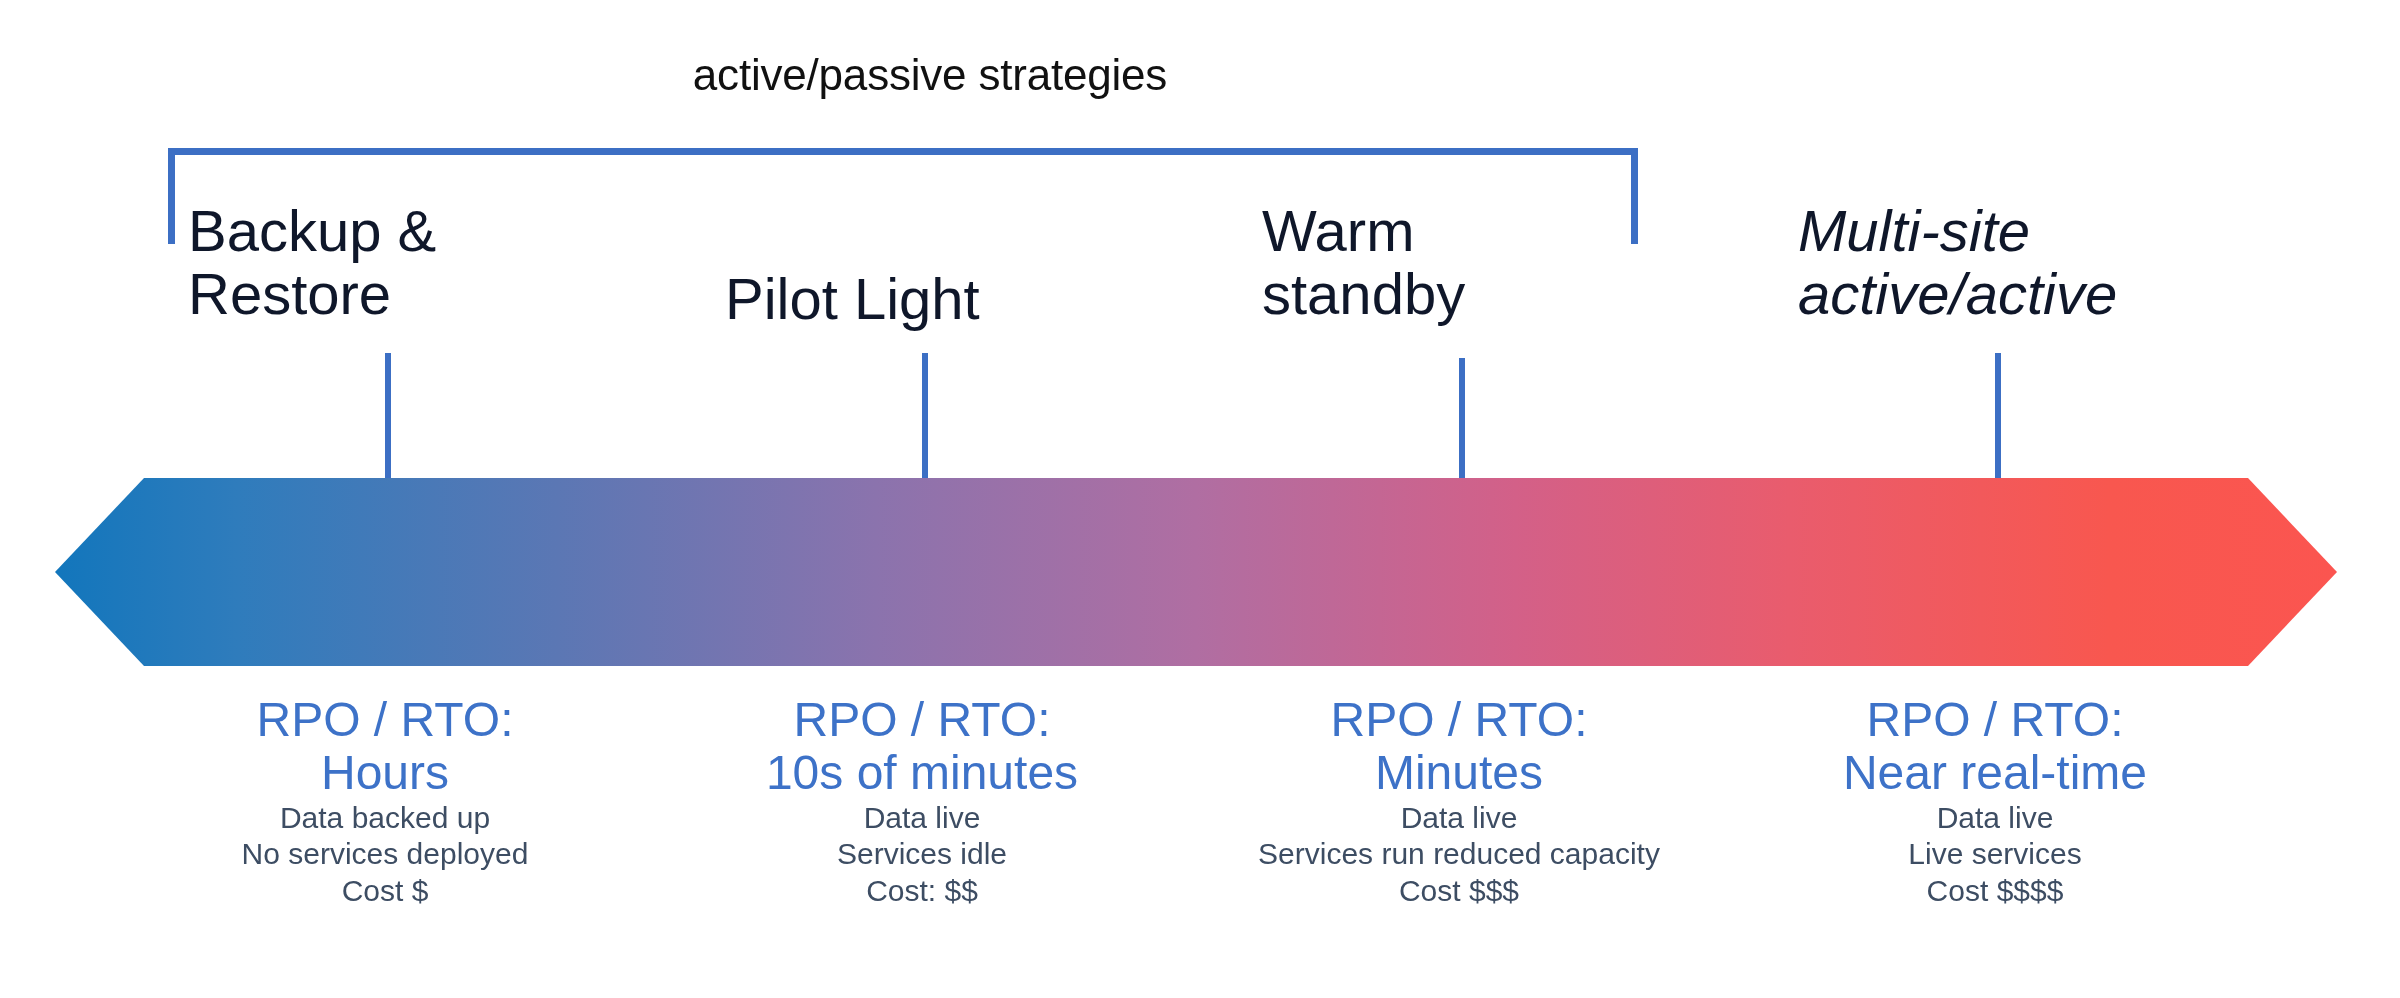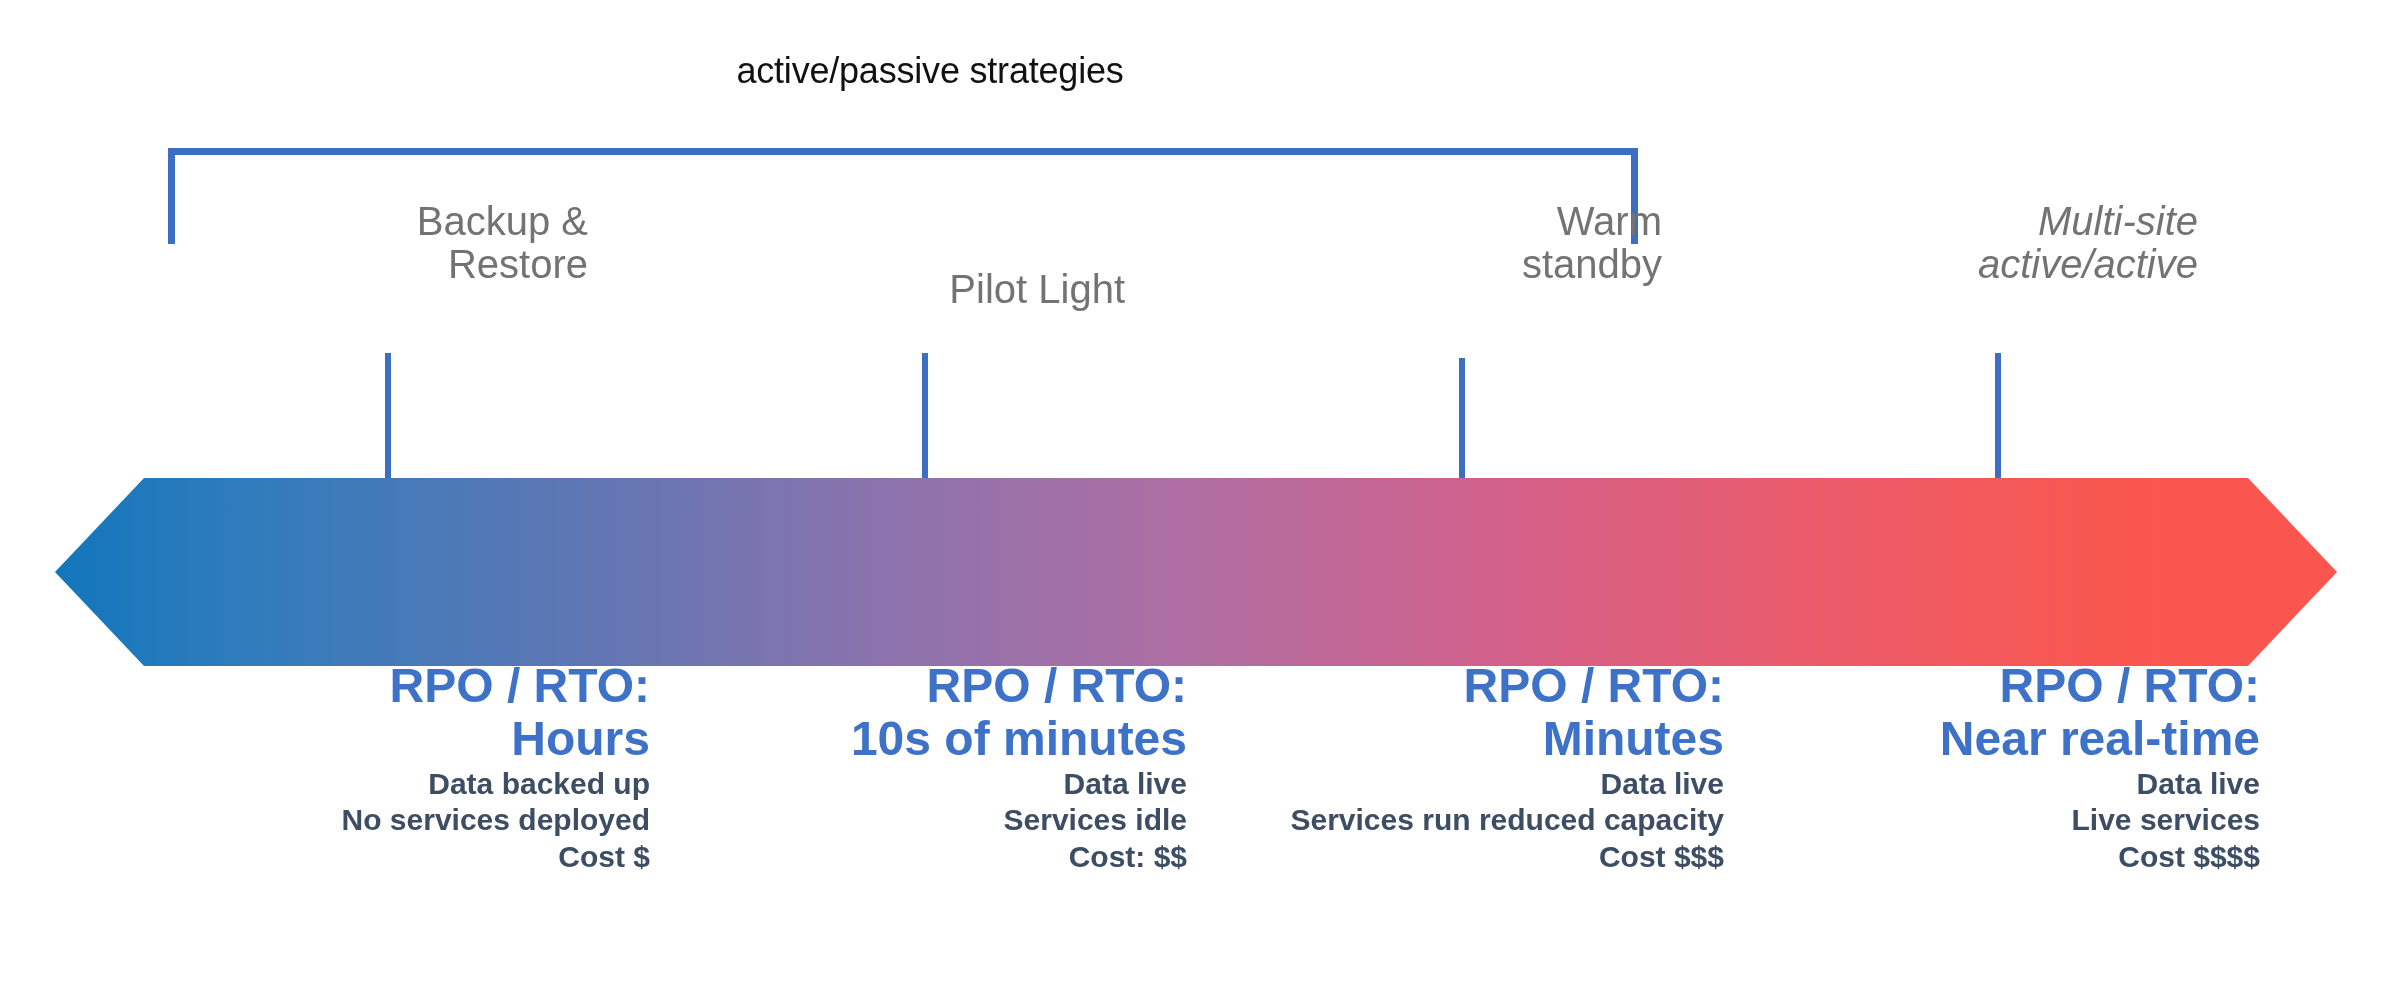--- a/index.html
+++ b/index.html
@@ -18,45 +18,45 @@
     overflow: hidden;
   }
 
   
   .bracket-caption {
     position: absolute;
     left: 480px;
     top: 52px;
     width: 900px;
     text-align: center;
-    font-size: 36px;
+    font-size: 44px;
     line-height: 1.06;
     color: #111111;
     letter-spacing: -0.2px;
     white-space: nowrap;
   }
   .bracket {
     position: absolute;
     left: 168px;
     top: 148px;
     width: 1470px;
     height: 96px;
     border-top: 7px solid #3c6fc4;
     border-left: 7px solid #3c6fc4;
     border-right: 7px solid #3c6fc4;
     box-sizing: border-box;
   }
 
   
   .strategy-label {
     position: absolute;
-    text-align: right;
-    font-size: 40px;
+    text-align: left;
+    font-size: 58px;
     line-height: 1.08;
-    color: #737373;
+    color: #0f172a;
     white-space: pre-line;
   }
 
   
   .connector {
     position: absolute;
     width: 6px;
     background: #3c6fc4;
   }
 
@@ -78,23 +78,22 @@
         #e95c6d 76%,
         #f8574f 90%,
         #fb5550 100%);
     -webkit-clip-path: polygon(0 50%, 89px 0, 2193px 0, 2282px 50%, 2193px 100%, 89px 100%);
     clip-path: polygon(0 50%, 89px 0, 2193px 0, 2282px 50%, 2193px 100%, 89px 100%);
   }
 
   
   .column {
     position: absolute;
-    top: 660px;
-    text-align: right;
-    font-weight: bold;
+    top: 694px;
+    text-align: center;
   }
   .rpo-rto {
     font-size: 48px;
     line-height: 1.10;
     color: #3d72c8;
     white-space: pre-line;
   }
   .details {
     font-size: 30px;
     line-height: 1.22;

